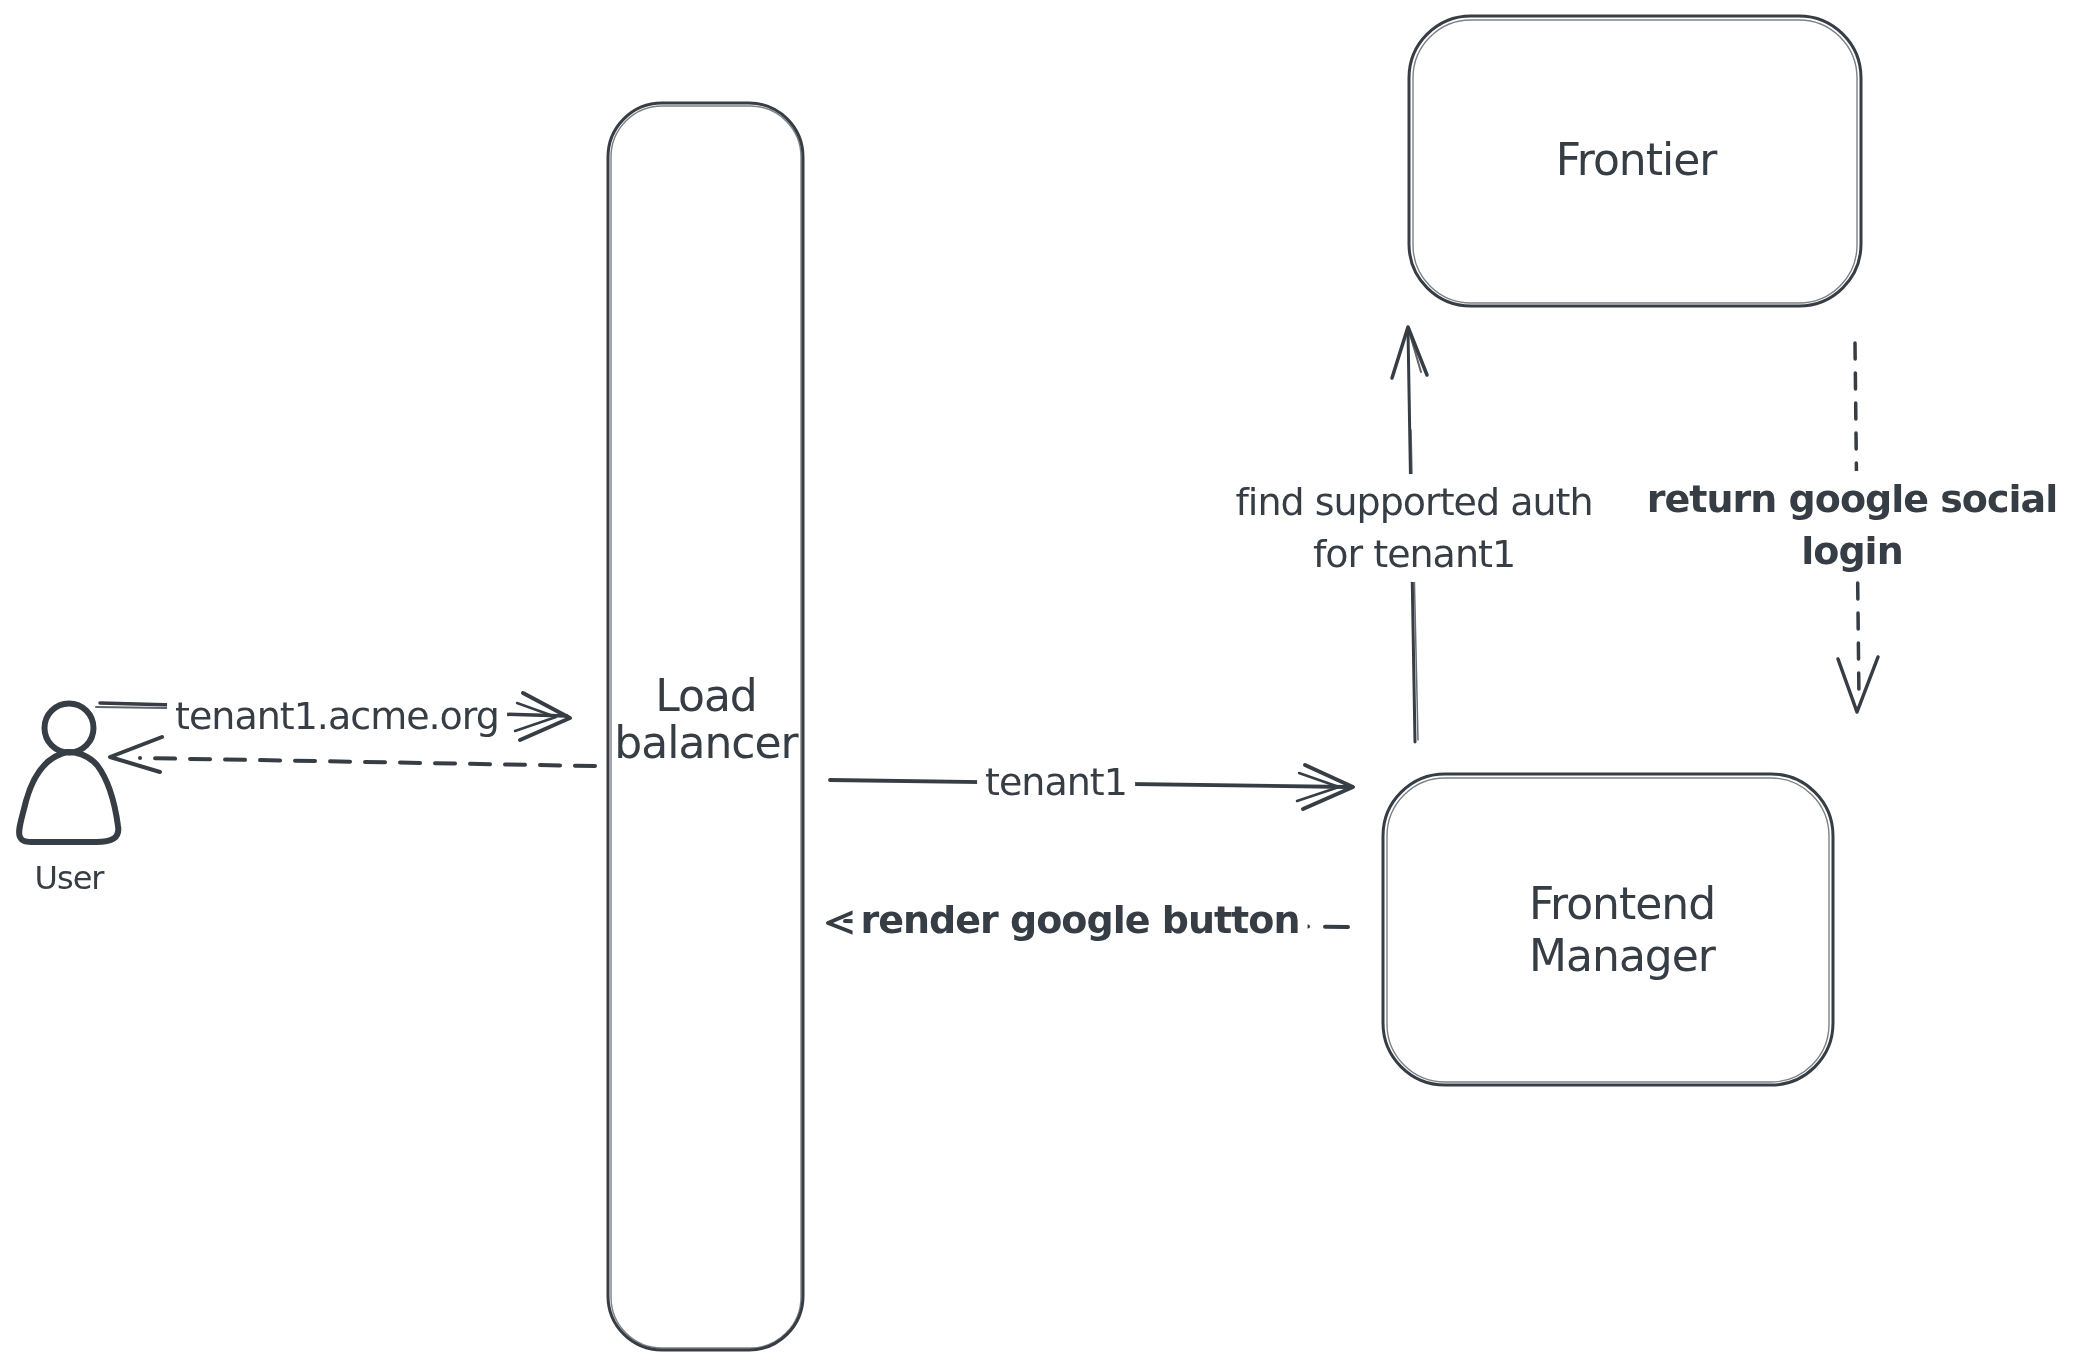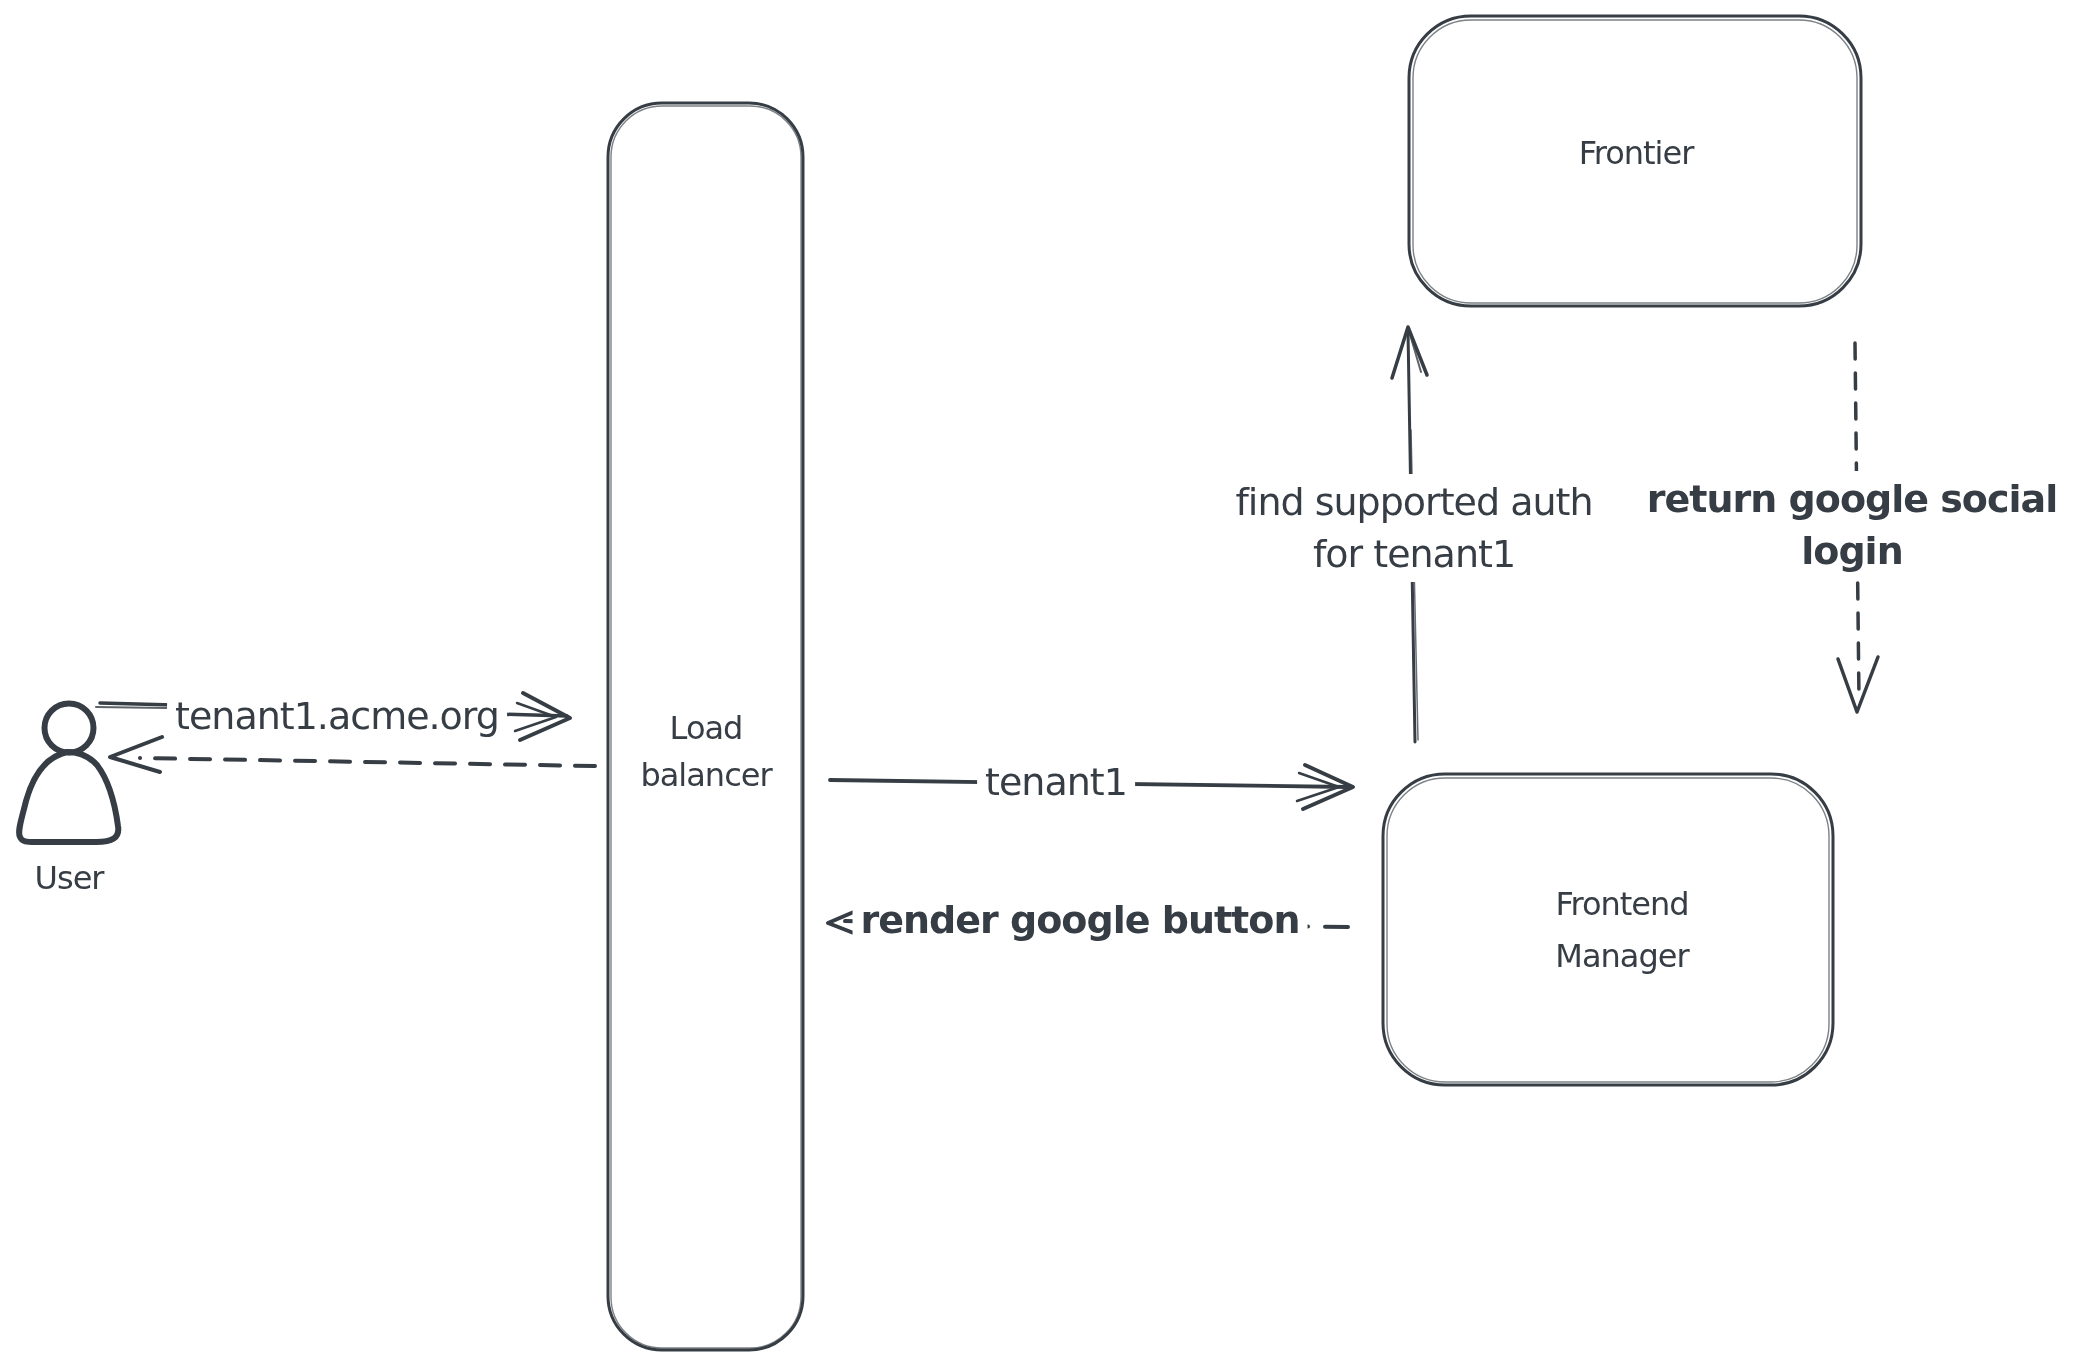--- a/index.html
+++ b/index.html
@@ -21,29 +21,29 @@
   .stroke{stroke:var(--stroke);fill:none;stroke-linecap:round;stroke-linejoin:round;}
   .hatchline{stroke:var(--hatch);stroke-width:1.7;}
   .lbl{
     position:absolute;
     white-space:nowrap;
     color:var(--stroke);
     letter-spacing:-1px;
     transform:translateX(-50%);
     z-index:2;
   }
-  .node-lbl{font-size:32px;}
+  .node-lbl{font-size:44px;}
   .edge-lbl{
     font-size:38px;
     background:var(--label-bg);
     padding:2px 8px;
   }
   .two-line{text-align:center;line-height:52px;}
   .lbl-user{left:69px;top:859px;font-size:32px;}
-  .lbl-lb{left:0;top:672px;width:196px;text-align:center;line-height:47px;transform:none;left:608px;margin-top:33px;}
+  .lbl-lb{left:0;top:672px;width:196px;text-align:center;line-height:47px;transform:none;left:608px;}
   .lbl-frontier{left:1636px;top:134px;}
   .lbl-fm{left:1622px;top:878px;line-height:52px;text-align:center;}
   .lbl-e1{left:337px;top:692px;}
   .lbl-e2{left:1056px;top:758px;}
   .lbl-e3{left:1080px;top:896px;font-weight:bold;}
   .lbl-e4{left:1414px;top:474px;}
   .lbl-e5{left:1852px;top:471px;font-weight:bold;}
 </style>
 </head>
 <body>

